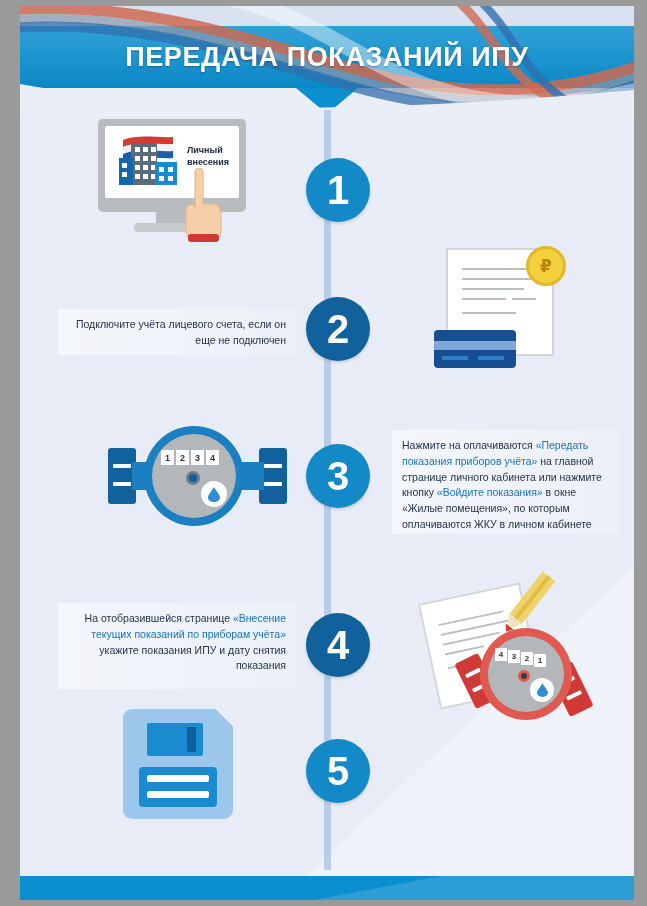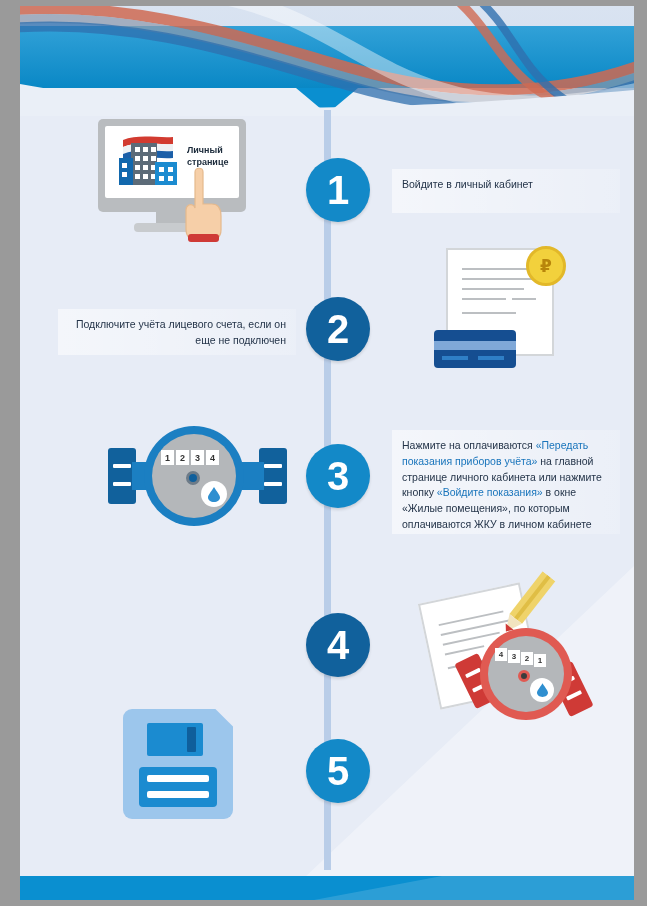--- a/index.html
+++ b/index.html
@@ -108,20 +108,21 @@
     <svg class="ribbon" width="614" height="110" viewBox="0 0 614 110">
       <path d="M-10 4 C120 -6 230 34 330 62 C420 88 520 96 624 58" stroke="#cf6a52" stroke-width="11" fill="none" opacity=".85"></path>
       <path d="M-10 14 C120 4 230 44 330 72 C420 98 520 106 624 68" stroke="#8d99ab" stroke-width="9" fill="none" opacity=".7"></path>
       <path d="M-10 22 C120 12 230 52 330 80 C420 106 520 114 624 76" stroke="#2f6fae" stroke-width="10" fill="none" opacity=".75"></path>
       <path d="M200 -10 C300 10 340 60 420 84 C470 100 540 104 620 84" stroke="#ffffff" stroke-width="16" fill="none" opacity=".42"></path>
       <path d="M430 -12 C470 20 480 60 520 86 C555 108 590 112 620 104" stroke="#cf6a52" stroke-width="9" fill="none" opacity=".8"></path>
       <path d="M452 -12 C492 20 500 62 540 90 C570 112 600 116 626 110" stroke="#2f6fae" stroke-width="8" fill="none" opacity=".8"></path>
       <path d="M0 78 C140 104 300 112 614 84 L614 110 L0 110 Z" fill="#eaeff7"></path>
     </svg>
 
+    <div class="title">ПЕРЕДАЧА ПОКАЗАНИЙ ИПУ</div>
   </div>
 
   <div class="spine"></div>
 
   <div class="circle c-light" style="top:152px">1</div>
   <div class="circle c-dark" style="top:291px">2</div>
   <div class="circle c-light" style="top:438px">3</div>
   <div class="circle c-dark" style="top:607px">4</div>
   <div class="circle c-light" style="top:733px">5</div>
 
@@ -154,33 +155,30 @@
             <div class="win" style="left:3px;top:14px"></div>
         </div>
         <div class="bld3">
           <div class="win" style="left:4px;top:5px"></div>
             <div class="win" style="left:13px;top:5px"></div>
           <div class="win" style="left:4px;top:14px"></div>
             <div class="win" style="left:13px;top:14px"></div>
         </div>
         <div class="lk-text">
           <span>Личный</span><br>
-          <span>странице</span>
+          <span>внесения</span>
         </div>
       </div>
     </div>
     <svg class="hand" viewBox="0 0 40 78">
       <path d="M13 8 C13 3 21 3 21 8 L21 40 L30 40 C37 40 39 46 39 52 L39 66 C39 73 34 77 27 77 L15 77 C8 77 4 72 4 65 L4 46 C4 41 9 39 12 42 L13 44 Z" fill="#f6cfa8" stroke="#e5b98d" stroke-width="1.2"></path>
       <rect x="6" y="70" width="31" height="8" rx="3" fill="#cf3a36"></rect>
     </svg>
   </div>
 
-  <div class="panel right" style="top:163px;height:44px;">
-    <span><span>Войдите в личный кабинет</span></span>
-  </div>
 
   <div class="panel left" style="top:303px;height:46px;">
     <span><span>Подключите учёта лицевого счета, если он еще не подключен</span></span>
   </div>
 
   <div class="ill" style="left:414px;top:238px;width:160px;height:125px;">
     <div class="doc" style="left:12px;top:4px;width:108px;height:108px;">
       <div class="dline" style="left:14px;top:18px;width:72px;"></div>
       <div class="dline" style="left:14px;top:28px;width:80px;"></div>
       <div class="dline" style="left:14px;top:38px;width:62px;"></div>
@@ -219,20 +217,23 @@
       <svg width="12" height="15" viewBox="0 0 12 15">
         <path d="M6 0 C9 5 12 8 12 10.5 C12 13 9.4 15 6 15 C2.6 15 0 13 0 10.5 C0 8 3 5 6 0 Z" fill="#2f8fd0"></path>
       </svg>
     </div>
   </div>
 
   <div class="panel right" style="top:424px;height:104px;">
     <span><span>Нажмите на оплачиваются </span><span class="hl">«Передать показания приборов учёта»</span><span> на главной странице личного кабинета или нажмите кнопку </span><span class="hl">«Войдите показания»</span><span> в окне «Жилые помещения», по которым оплачиваются ЖКУ в личном кабинете</span></span>
   </div>
 
+  <div class="panel left" style="top:597px;height:86px;">
+    <span><span>На отобразившейся странице </span><span class="hl">«Внесение текущих показаний по приборам учёта»</span><span> укажите показания ИПУ и дату снятия показания</span></span>
+  </div>
 
   <div class="ill" style="left:398px;top:572px;width:190px;height:130px;">
     <div style="position:absolute;left:10px;top:14px;width:104px;height:108px;background:#fff;border:2px solid #d3d6d9;box-sizing:border-box;transform:rotate(-12deg);">
       <div class="dline" style="left:14px;top:22px;width:66px;"></div>
       <div class="dline" style="left:14px;top:32px;width:74px;"></div>
       <div class="dline" style="left:14px;top:42px;width:58px;"></div>
       <div class="dline" style="left:14px;top:52px;width:40px;"></div>
       <div class="dline" style="left:14px;top:66px;width:52px;"></div>
     </div>
 

